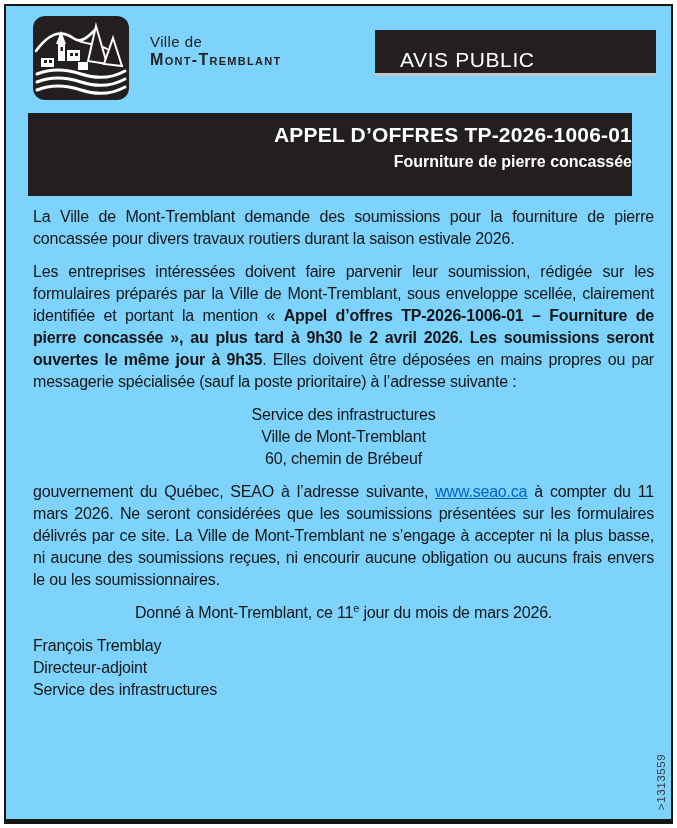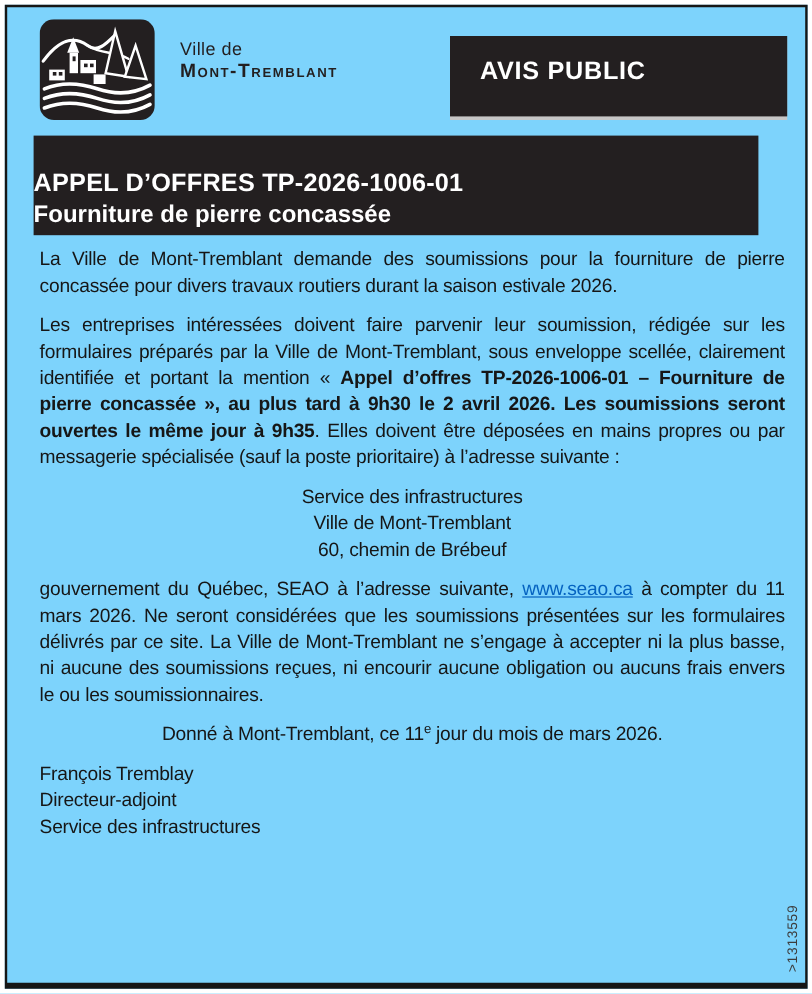--- a/index.html
+++ b/index.html
@@ -22,36 +22,36 @@
   .logo-mark { position:absolute; left:27px; top:10px; width:96px; height:84px; }
   .brand { position:absolute; left:144px; top:27px; color:#231f20; }
   .brand-line1 { font-size:15px; letter-spacing:.4px; }
   .brand-line2 {
     font-size:16px; font-weight:bold;
     font-variant:small-caps; letter-spacing:1.3px;
     margin-top:1px;
   }
   .avis-box {
     position:absolute; left:369px; top:24px;
-    width:281px; height:67px;
+    width:281px; height:43px;
     background:#231f20; color:#ffffff;
-    font-size:21px; font-weight:bold; letter-spacing:.6px;
+    font-size:21px; font-weight:normal; letter-spacing:.6px;
     line-height:59px; padding-left:25px;
     box-shadow:0 3px 0 #c6c6c6;
   }
   
   .title-bar {
     position:absolute; left:22px; top:107px;
     width:604px; height:83px;
     background:#231f20; color:#ffffff;
-    text-align:left; font-weight:bold;
-    padding-top:26px;
+    text-align:right; font-weight:bold;
+    padding-top:8px;
   }
   .title-line1 { font-size:21px; line-height:27px; letter-spacing:.2px; }
-  .title-line2 { font-size:20px; line-height:27px; }
+  .title-line2 { font-size:16px; line-height:27px; }
   
   .content {
     position:absolute; left:27px; top:200px; width:621px;
     font-size:16px; line-height:22px; letter-spacing:-0.2px;
     color:#161616;
   }
   .content p { text-align:justify; margin-bottom:11px; }
   .content p.no-justify { text-align:center; }
   .addr { text-align:center; margin-bottom:11px; }
   .addr div { line-height:22px; }

